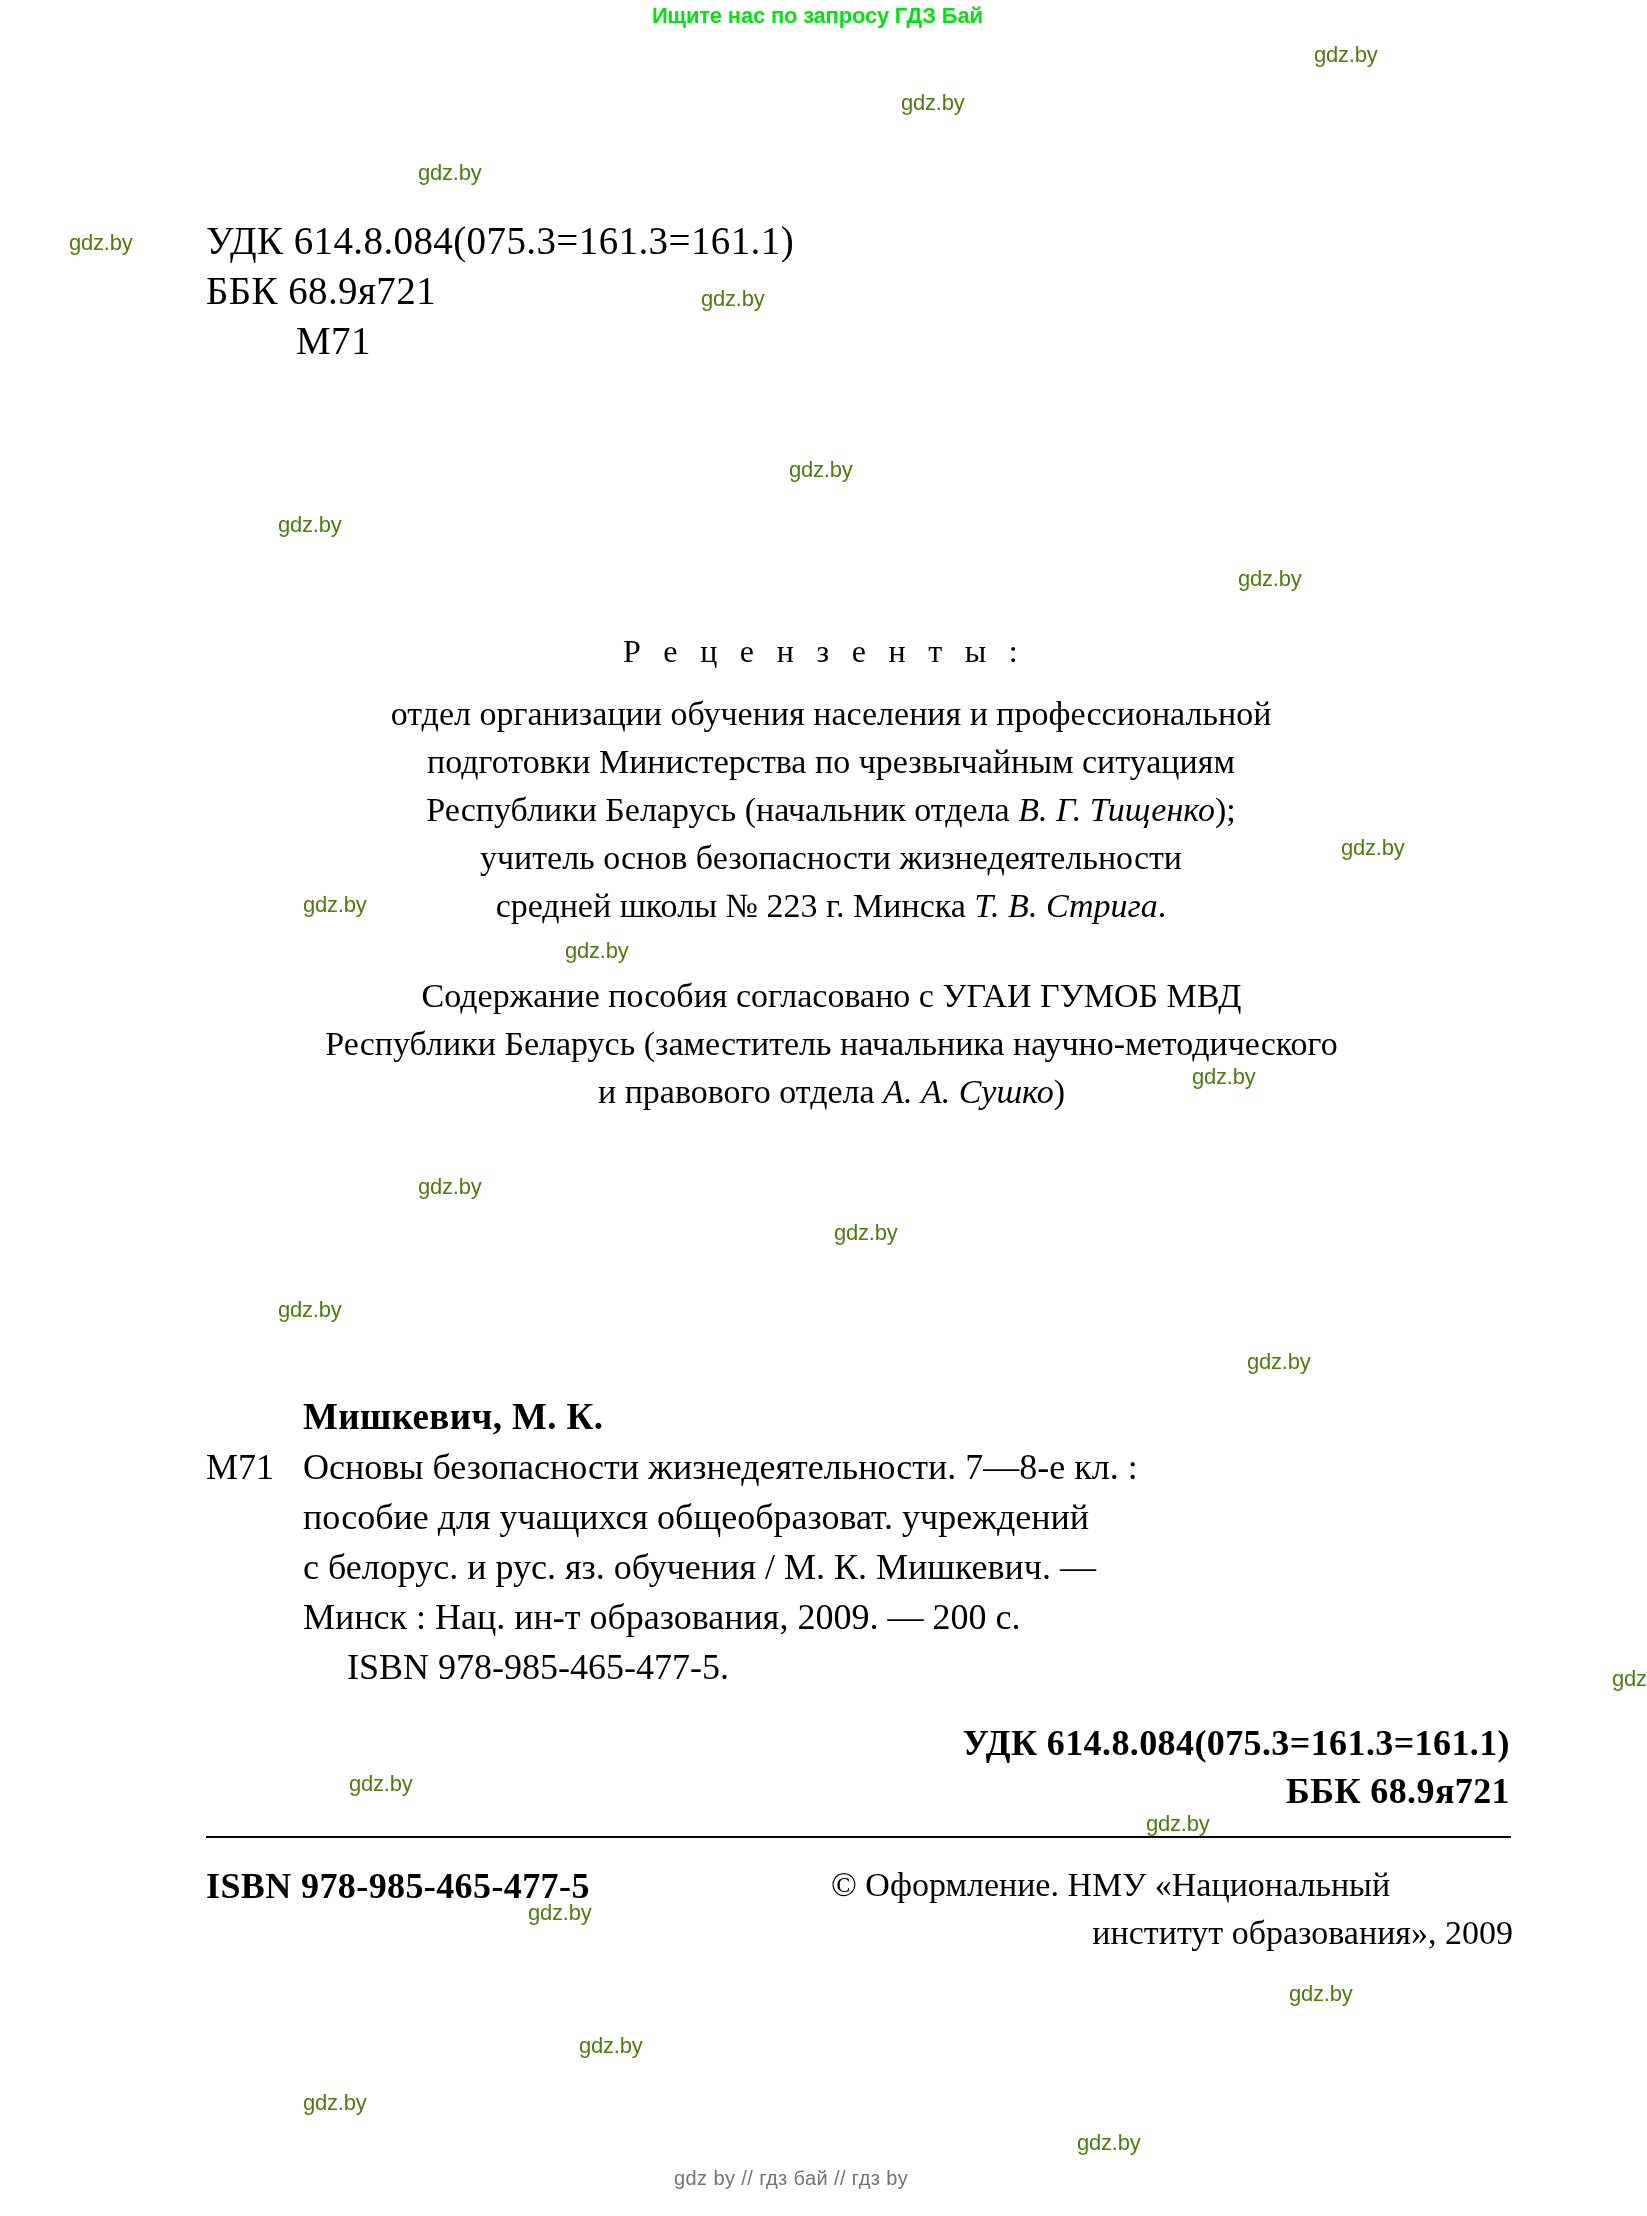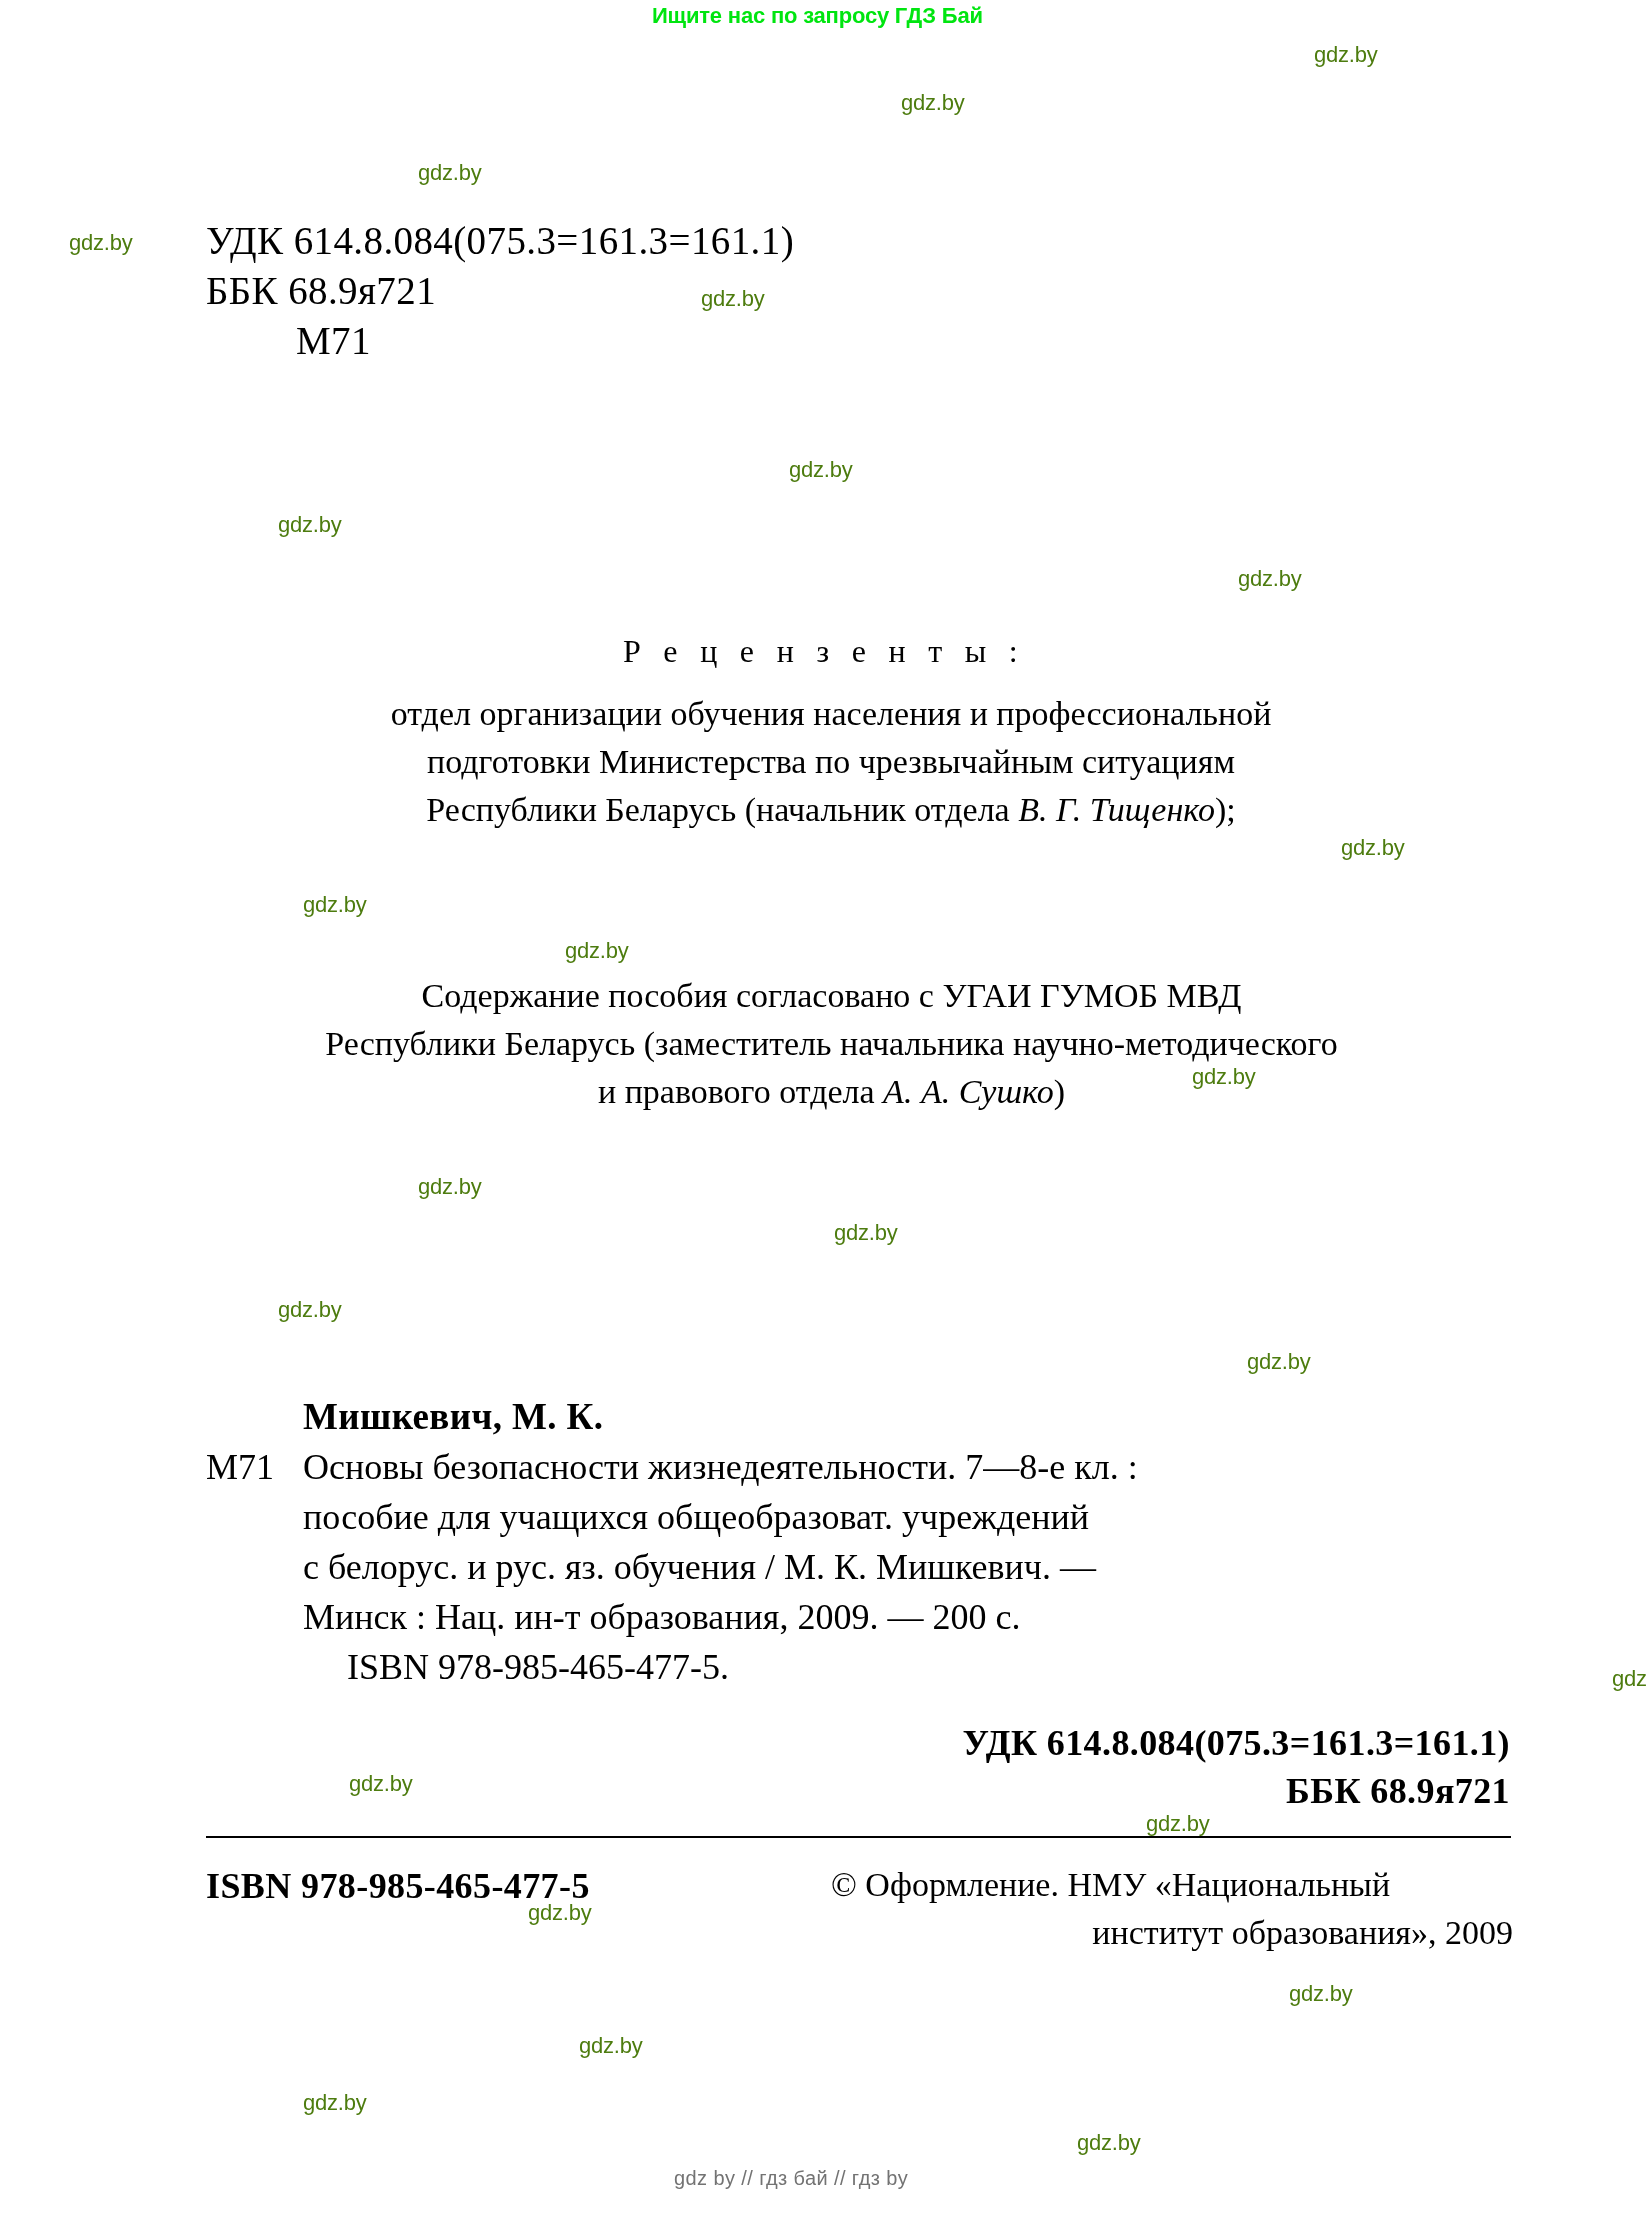--- a/index.html
+++ b/index.html
@@ -176,20 +176,22 @@
     <div class="ln1">УДК 614.8.084(075.3=161.3=161.1)</div>
     <div class="ln2">ББК 68.9я721</div>
     <div class="ln3">М71</div>
   </div>
 
   <div class="rev-head">Р е ц е н з е н т ы :</div>
   <div class="rev-body">
     <div class="ln">отдел организации обучения населения и профессиональной</div>
     <div class="ln">подготовки Министерства по чрезвычайным ситуациям</div>
     <div class="ln"><span>Республики Беларусь (начальник отдела </span><i>В. Г. Тищенко</i><span>);</span></div>
+    <div class="ln">учитель основ безопасности жизнедеятельности</div>
+    <div class="ln"><span>средней школы № 223 г. Минска </span><i>Т. В. Стрига</i><span>.</span></div>
   </div>
 
   <div class="approve">
     <div class="ln">Содержание пособия согласовано с УГАИ ГУМОБ МВД</div>
     <div class="ln">Республики Беларусь (заместитель начальника научно-методического</div>
     <div class="ln"><span>и правового отдела </span><i>А. А. Сушко</i><span>)</span></div>
   </div>
 
   <div class="biblio">
     <div class="author">Мишкевич, М. К.</div>

